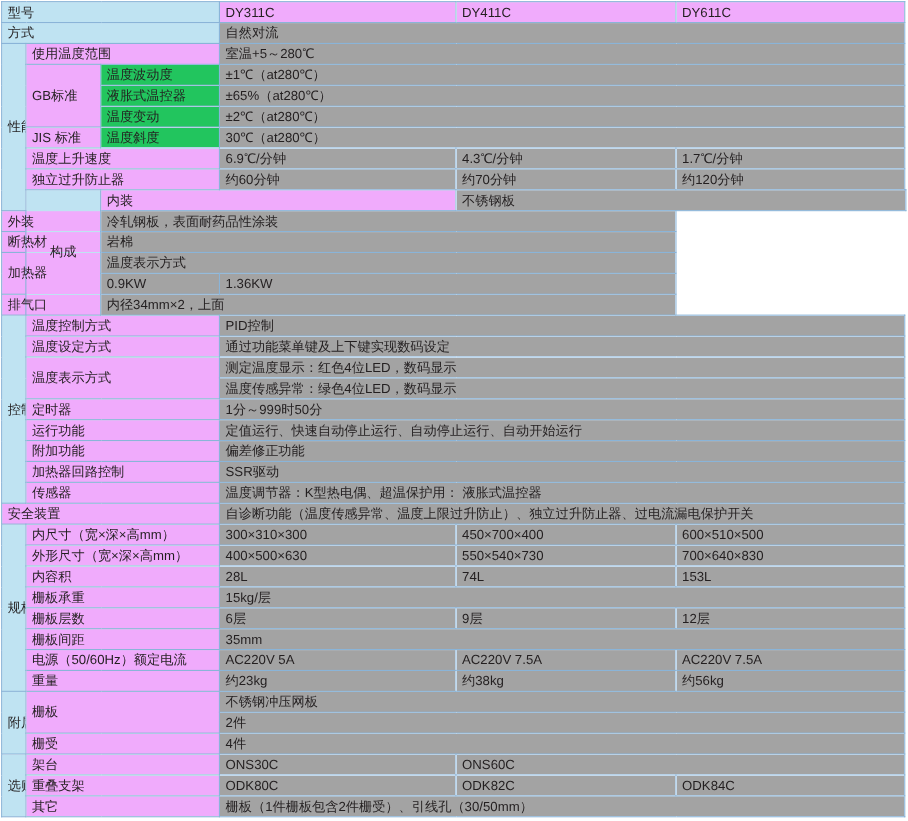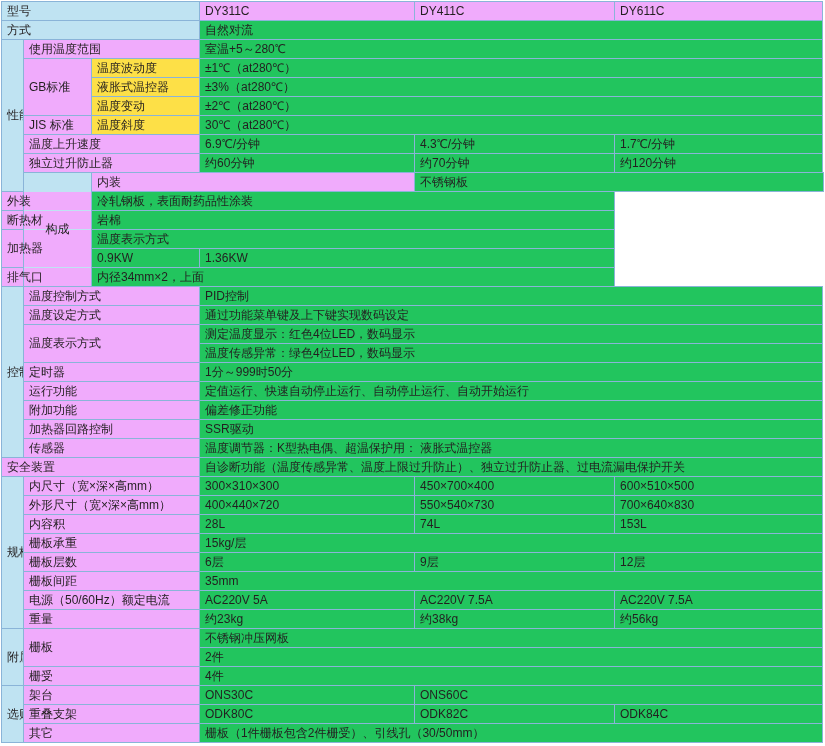--- a/index.html
+++ b/index.html
@@ -37,24 +37,24 @@
   }
   
   .hdr {
     background: #bfe3f2;
     font-weight: normal;
   }
   .lbl {
     background: #f0abfc;
   }
   .lbl2 {
-    background: #fde047;
+    background: #22c55e;
   }
   .val {
-    background: #22c55e;
+    background: #a3a3a3;
   }
   .side {
     background: #bfe3f2;
     text-align: center;
     width: 20px;
     padding: 0 2px;
     line-height: 14px;
     white-space: normal;
     word-break: break-all;
   }
@@ -91,21 +91,21 @@
       <td class="lbl" colspan="2">使用温度范围</td>
       <td class="val" colspan="3">室温+5～280℃</td>
     </tr>
     <tr>
       <td class="lbl" rowspan="3">GB标准</td>
       <td class="lbl2">温度波动度</td>
       <td class="val" colspan="3">±1℃（at280℃）</td>
     </tr>
     <tr>
       <td class="lbl2">液胀式温控器</td>
-      <td class="val" colspan="3">±3%（at280℃）</td>
+      <td class="val" colspan="3">±65%（at280℃）</td>
     </tr>
     <tr>
       <td class="lbl2">温度变动</td>
       <td class="val" colspan="3">±2℃（at280℃）</td>
     </tr>
     <tr>
       <td class="lbl">JIS 标准</td>
       <td class="lbl2">温度斜度</td>
       <td class="val" colspan="3">30℃（at280℃）</td>
     </tr>
@@ -192,21 +192,21 @@
 
     <tr>
       <td class="side" rowspan="8">规格</td>
       <td class="lbl" colspan="2">内尺寸（宽×深×高mm）</td>
       <td class="val">300×310×300</td>
       <td class="val">450×700×400</td>
       <td class="val">600×510×500</td>
     </tr>
     <tr>
       <td class="lbl" colspan="2">外形尺寸（宽×深×高mm）</td>
-      <td class="val">400×440×720</td>
+      <td class="val">400×500×630</td>
       <td class="val">550×540×730</td>
       <td class="val">700×640×830</td>
     </tr>
     <tr>
       <td class="lbl" colspan="2">内容积</td>
       <td class="val">28L</td>
       <td class="val">74L</td>
       <td class="val">153L</td>
     </tr>
     <tr>

